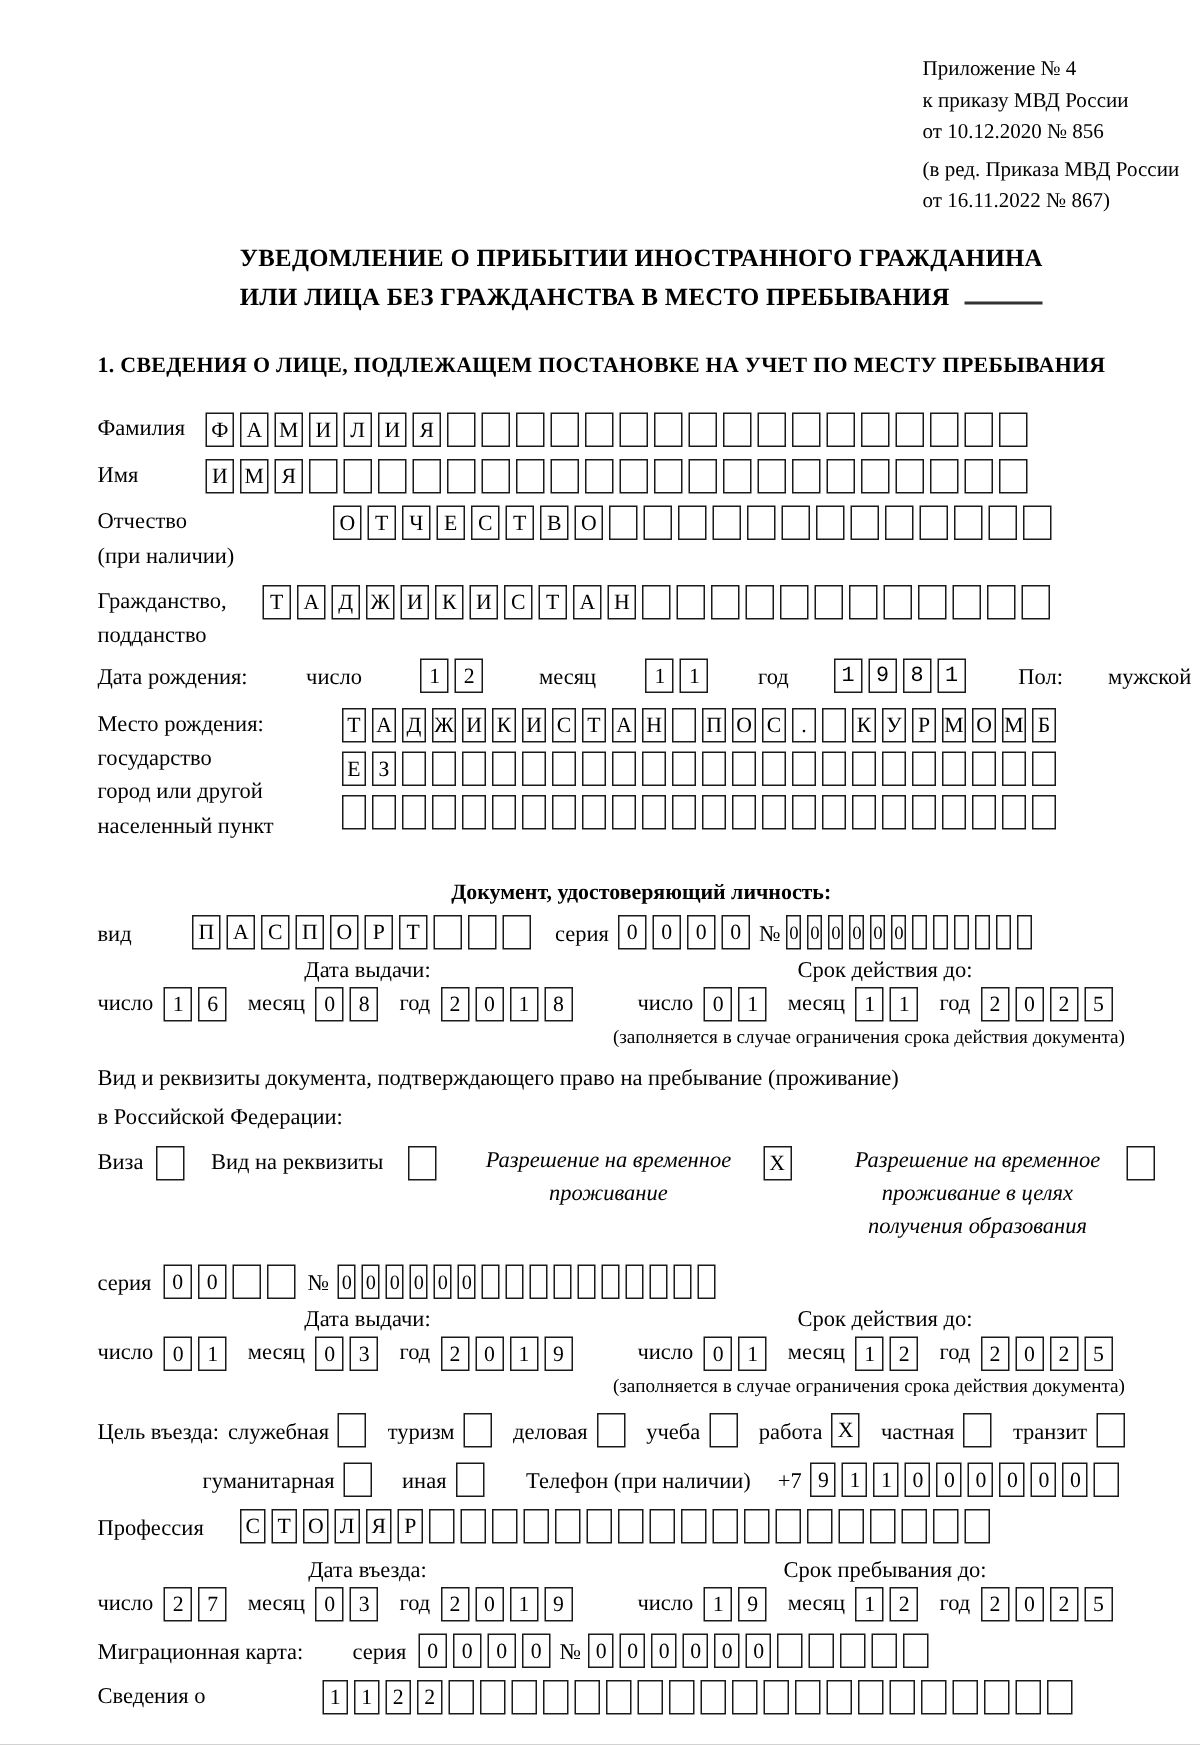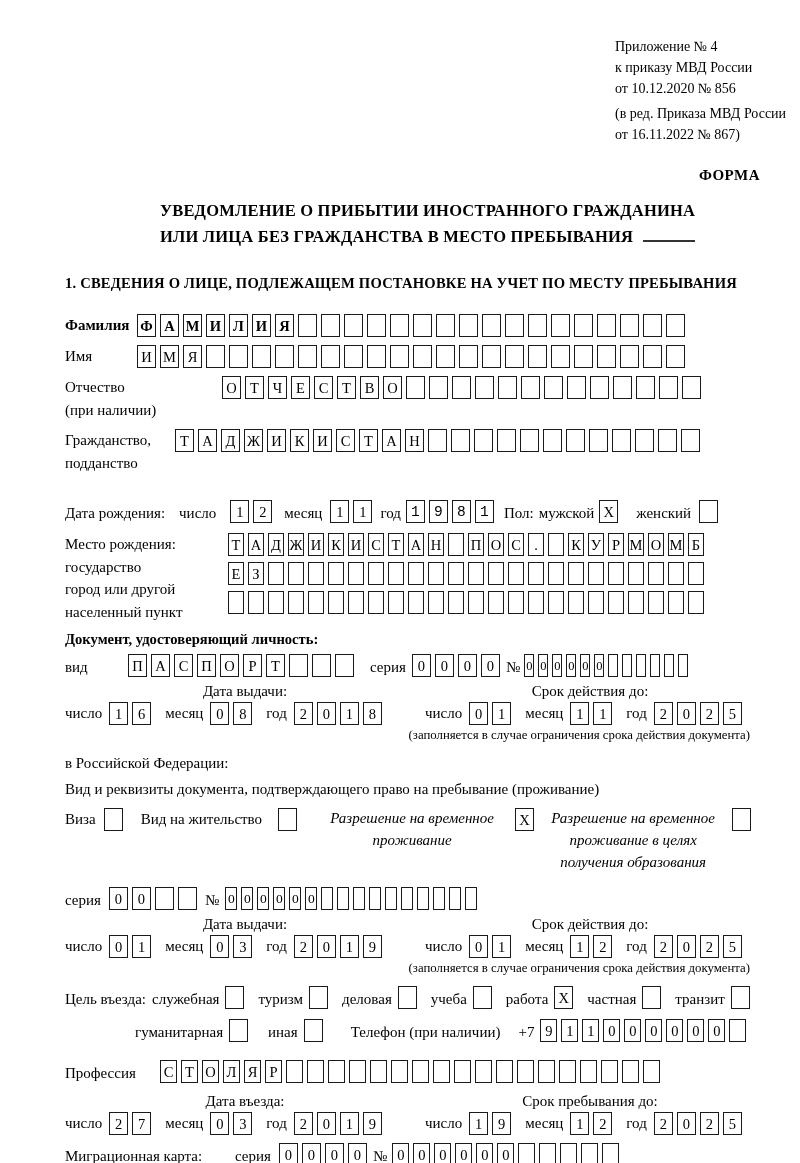--- a/index.html
+++ b/index.html
@@ -27,21 +27,21 @@
   .cell { display:inline-block; width:19px; height:23px; border:1.5px solid #1a1a1a;
     margin-right:4px; text-align:center; font-size:14.5px; line-height:22px;
     vertical-align:top; }
   .cells.p23 .cell { width:16px; }
   .cells.p24 .cell { width:17px; }
   .cells.p19 .cell { width:12px; font-size:13.5px; }
   .cells.p17 .cell { width:10px; font-size:12.5px; }
   .mb { display:block; margin-bottom:6px; }
 
   .w72 { width:72px; }
-  .dochead { text-align:left; font-weight:bold; font-size:14.6px; margin-top:8px; }
+  .dochead { text-align:center; font-weight:bold; font-size:14.6px; margin-top:25px; }
   .dhead { display:flex; margin-top:6px; font-size:15px; }
   .dh-left { width:360px; text-align:center; }
   .dh-right { width:330px; text-align:center; }
   .daterow { display:flex; margin-top:2px; }
   .dgroup { display:flex; align-items:center; }
   .dgroup .lbl { padding-top:0; margin-right:7px; }
   .dgroup .cells { margin-right:10px; }
   .dg-left { width:360px; }
   .note { text-align:right; padding-right:40px; font-size:12.8px; margin-top:3px; }
   .intro { font-size:15px; line-height:1.7; margin-top:8px; }
@@ -58,32 +58,31 @@
 <div class="page">
 
   <div class="hdr">
     <div>Приложение № 4</div>
     <div>к приказу МВД России</div>
     <div>от 10.12.2020 № 856</div>
     <div class="gap">(в ред. Приказа МВД России</div>
     <div>от 16.11.2022 № 867)</div>
   </div>
 
-  <div class="forma">ФОРМА</div>
 
   <div class="title">
     <div>УВЕДОМЛЕНИЕ О ПРИБЫТИИ ИНОСТРАННОГО ГРАЖДАНИНА</div>
     <div>
       <span>ИЛИ ЛИЦА БЕЗ ГРАЖДАНСТВА В МЕСТО ПРЕБЫВАНИЯ</span><span class="blank"></span>
     </div>
   </div>
 
   <div class="sec">1. СВЕДЕНИЯ О ЛИЦЕ, ПОДЛЕЖАЩЕМ ПОСТАНОВКЕ НА УЧЕТ ПО МЕСТУ ПРЕБЫВАНИЯ</div>
 
-  <div class="row" style="margin-top:22px;font-weight:bold;">
+  <div class="row" style="margin-top:22px;">
     <div class="lbl w72">Фамилия</div>
     <div class="cells"><span class="cell">Ф</span><span class="cell">А</span><span class="cell">М</span><span class="cell">И</span><span class="cell">Л</span><span class="cell">И</span><span class="cell">Я</span><span class="cell"></span><span class="cell"></span><span class="cell"></span><span class="cell"></span><span class="cell"></span><span class="cell"></span><span class="cell"></span><span class="cell"></span><span class="cell"></span><span class="cell"></span><span class="cell"></span><span class="cell"></span><span class="cell"></span><span class="cell"></span><span class="cell"></span><span class="cell"></span><span class="cell"></span></div>
   </div>
 
   <div class="row">
     <div class="lbl w72">Имя</div>
     <div class="cells"><span class="cell">И</span><span class="cell">М</span><span class="cell">Я</span><span class="cell"></span><span class="cell"></span><span class="cell"></span><span class="cell"></span><span class="cell"></span><span class="cell"></span><span class="cell"></span><span class="cell"></span><span class="cell"></span><span class="cell"></span><span class="cell"></span><span class="cell"></span><span class="cell"></span><span class="cell"></span><span class="cell"></span><span class="cell"></span><span class="cell"></span><span class="cell"></span><span class="cell"></span><span class="cell"></span><span class="cell"></span></div>
   </div>
 
   <div class="row">
@@ -95,21 +94,21 @@
   </div>
 
   <div class="row">
     <div class="lblcol" style="width:110px;">
       <div>Гражданство,</div>
       <div>подданство</div>
     </div>
     <div class="cells"><span class="cell">Т</span><span class="cell">А</span><span class="cell">Д</span><span class="cell">Ж</span><span class="cell">И</span><span class="cell">К</span><span class="cell">И</span><span class="cell">С</span><span class="cell">Т</span><span class="cell">А</span><span class="cell">Н</span><span class="cell"></span><span class="cell"></span><span class="cell"></span><span class="cell"></span><span class="cell"></span><span class="cell"></span><span class="cell"></span><span class="cell"></span><span class="cell"></span><span class="cell"></span><span class="cell"></span><span class="cell"></span></div>
   </div>
 
-  <div class="row" style="margin-top:26px; align-items:center;">
+  <div class="row" style="margin-top:4px; align-items:center;gap:25px;">
     <span class="lbl" style="margin-right:14px;">Дата рождения:</span>
     <span class="lbl" style="margin-right:14px;">число</span>
     <span class="cells" style="margin-right:8px;"><span class="cell">1</span><span class="cell">2</span></span>
     <span class="lbl" style="margin-right:8px;">месяц</span>
     <span class="cells" style="margin-right:4px;"><span class="cell">1</span><span class="cell">1</span></span>
     <span class="lbl" style="margin-right:5px;">год</span>
     <span class="cells" style="margin-right:6px;font-family:Liberation Mono, monospace;"><span class="cell">1</span><span class="cell">9</span><span class="cell">8</span><span class="cell">1</span></span>
     <span class="lbl" style="margin-right:5px;">Пол:</span>
     <span class="lbl" style="margin-right:5px;">мужской</span>
     <span class="cells" style="margin-right:14px;"><span class="cell">X</span></span>
@@ -160,38 +159,38 @@
       <span class="cells"><span class="cell">0</span><span class="cell">1</span></span>
       <span class="lbl">месяц</span>
       <span class="cells"><span class="cell">1</span><span class="cell">1</span></span>
       <span class="lbl">год</span>
       <span class="cells"><span class="cell">2</span><span class="cell">0</span><span class="cell">2</span><span class="cell">5</span></span>
     </div>
   </div>
   <div class="note">(заполняется в случае ограничения срока действия документа)</div>
 
   <div class="intro">
+    <div>Вид и реквизиты документа, подтверждающего право на пребывание (проживание)</div>
     <div>в Российской Федерации:</div>
-    <div>Вид и реквизиты документа, подтверждающего право на пребывание (проживание)</div>
   </div>
 
   <div class="row opts">
     <div class="opt">
       <span class="lbl">Виза</span>
       <span class="cells cell-wrap"><span class="cell"></span></span>
     </div>
     <div class="opt" style="margin-left:14px;">
-      <span class="lbl">Вид на жительство</span>
+      <span class="lbl">Вид на реквизиты</span>
       <span class="cells cell-wrap" style="margin-left:16px;"><span class="cell"></span></span>
     </div>
     <div class="opt" style="margin-left:16px;">
       <span class="optlbl-c" style="width:190px;">Разрешение на временное проживание</span>
       <span class="cells cell-wrap"><span class="cell">X</span></span>
     </div>
-    <div class="opt" style="margin-left:4px;">
+    <div class="opt" style="margin-left:29px;">
       <span class="optlbl-c" style="width:182px;">Разрешение на временное проживание в целях получения образования</span>
       <span class="cells cell-wrap"><span class="cell"></span></span>
     </div>
   </div>
 
   <div class="row" style="align-items:center; margin-top:14px;">
     <span class="lbl" style="margin-right:8px;">серия</span>
     <span class="cells" style="margin-right:4px;"><span class="cell">0</span><span class="cell">0</span><span class="cell"></span><span class="cell"></span></span>
     <span class="lbl" style="margin-right:6px;">№</span>
     <span class="cells p19"><span class="cell">0</span><span class="cell">0</span><span class="cell">0</span><span class="cell">0</span><span class="cell">0</span><span class="cell">0</span><span class="cell"></span><span class="cell"></span><span class="cell"></span><span class="cell"></span><span class="cell"></span><span class="cell"></span><span class="cell"></span><span class="cell"></span><span class="cell"></span><span class="cell"></span></span>
@@ -242,21 +241,21 @@
   <div class="row purp" style="align-items:center; margin-left:70px; margin-top:10px;">
     <span class="lbl">гуманитарная</span>
     <span class="cells" style="margin-right:16px;"><span class="cell"></span></span>
     <span class="lbl">иная</span>
     <span class="cells" style="margin-right:24px;"><span class="cell"></span></span>
     <span class="lbl" style="margin-right:18px;">Телефон (при наличии)</span>
     <span class="lbl" style="margin-right:6px;">+7</span>
     <span class="cells p24"><span class="cell">9</span><span class="cell">1</span><span class="cell">1</span><span class="cell">0</span><span class="cell">0</span><span class="cell">0</span><span class="cell">0</span><span class="cell">0</span><span class="cell">0</span><span class="cell"></span></span>
   </div>
 
-  <div class="row" style="align-items:center; margin-top:18px;">
+  <div class="row" style="align-items:center; margin-top:8px;">
     <span class="lbl" style="width:95px;">Профессия</span>
     <span class="cells p24"><span class="cell">С</span><span class="cell">Т</span><span class="cell">О</span><span class="cell">Л</span><span class="cell">Я</span><span class="cell">Р</span><span class="cell"></span><span class="cell"></span><span class="cell"></span><span class="cell"></span><span class="cell"></span><span class="cell"></span><span class="cell"></span><span class="cell"></span><span class="cell"></span><span class="cell"></span><span class="cell"></span><span class="cell"></span><span class="cell"></span><span class="cell"></span><span class="cell"></span><span class="cell"></span><span class="cell"></span><span class="cell"></span></span>
   </div>
 
   <div class="dhead" style="margin-top:10px;">
     <div class="dh-left">Дата въезда:</div>
     <div class="dh-right">Срок пребывания до:</div>
   </div>
   <div class="daterow">
     <div class="dgroup dg-left">

